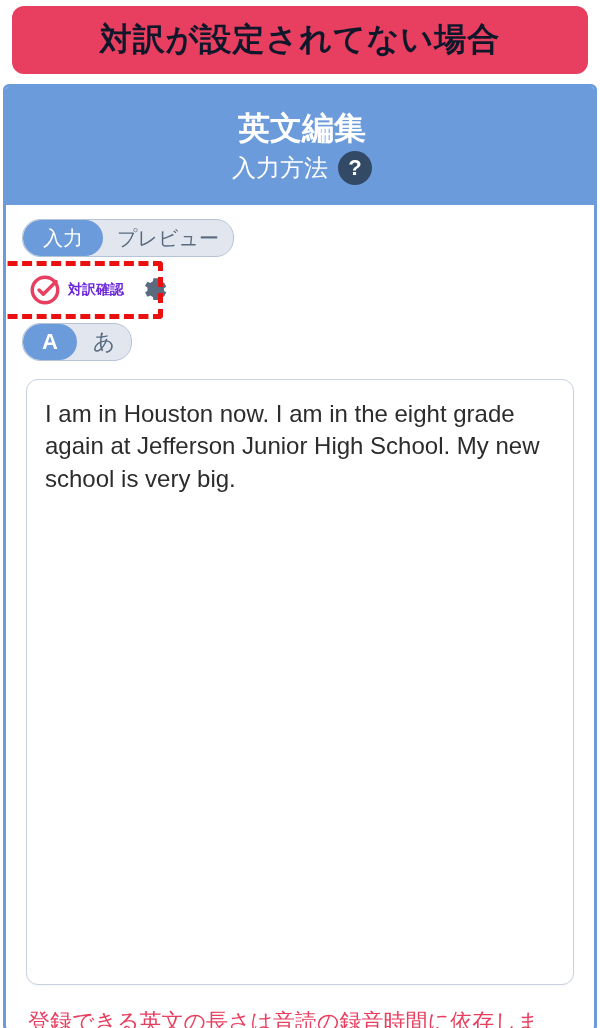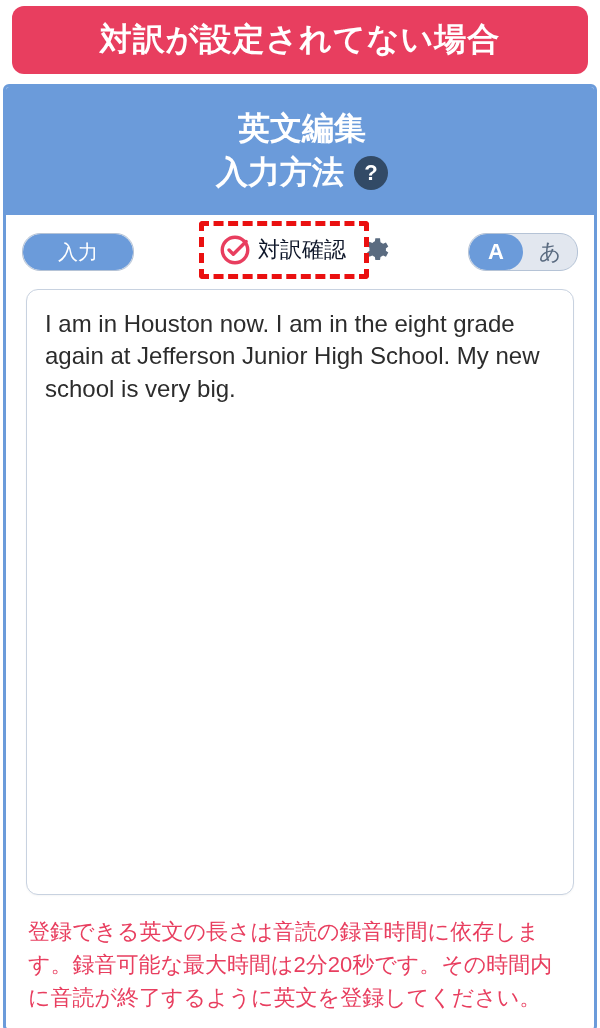--- a/index.html
+++ b/index.html
@@ -7,21 +7,21 @@
   width: 600px;
   height: 1028px;
   font-family: -apple-system, BlinkMacSystemFont, "Hiragino Sans", "Hiragino Kaku Gothic ProN", Meiryo, sans-serif;
   background: #fff;
   overflow: hidden;
 }
 
 .banner {
   margin: 6px 12px 10px 12px;
   background: #e83e5f;
-  color: #ffffff;
+  color: #0f172a;
   font-size: 32px;
   font-weight: 700;
   text-align: center;
   padding: 12px 16px;
   border-radius: 12px;
   letter-spacing: 1px;
 }
 
 .app-frame {
   border: 3px solid #6b9bda;
@@ -43,41 +43,42 @@
 .app-title {
   font-size: 32px;
   font-weight: 700;
 }
 .help-area {
   display: flex;
   align-items: center;
   gap: 10px;
 }
 .help-label {
-  font-size: 32px;
-  font-weight: 700;
+  font-size: 24px;
+  font-weight: 400;
 }
 .help-icon {
   width: 34px;
   height: 34px;
   background: #324a66;
   border-radius: 50%;
   color: #fff;
   display: flex;
   align-items: center;
   justify-content: center;
   font-size: 22px;
   font-weight: 700;
 }
 
 .toolbar {
   display: flex;
-  align-items: flex-end;
+  align-items: flex-start;
   padding: 14px 16px 12px 16px;
-  gap: 4px;
+  gap: 12px;
+  flex-direction: column;
 }
 
 .seg {
   display: flex;
   border: 1px solid #b5c3d6;
   border-radius: 18px;
   overflow: hidden;
   height: 38px;
   background: #e2e7ef;
 }
@@ -127,23 +128,23 @@
   pointer-events: none;
 }
 .check-icon {
   width: 34px;
   height: 34px;
   display: flex;
   align-items: center;
   justify-content: center;
 }
 .check-label {
-  font-size: 22px;
-  color: #0f172a;
-  font-weight: 400;
+  font-size: 14px;
+  color: #6d28d9;
+  font-weight: 700;
 }
 .gear-icon {
   width: 30px;
   height: 30px;
   display: flex;
   align-items: center;
   justify-content: center;
   color: #5a6b80;
   margin-left: 2px;
 }
@@ -196,20 +197,21 @@
     <div class="app-title">英文編集</div>
     <div class="help-area">
       <span class="help-label">入力方法</span>
       <span class="help-icon">?</span>
     </div>
   </div>
 
   <div class="toolbar">
     <div class="seg seg-left">
       <div class="seg-btn active">入力</div>
+      <div class="seg-btn">プレビュー</div>
     </div>
 
     <div class="check-wrap">
       <div class="check-inner">
         <span class="check-icon">
           <svg viewBox="0 0 40 40" width="34" height="34">
             <circle cx="20" cy="20" r="15" fill="none" stroke="#e83e5f" stroke-width="4"></circle>
             <path d="M13 20 l5 5 l15 -15" fill="none" stroke="#e83e5f" stroke-width="4" stroke-linecap="round" stroke-linejoin="round"></path>
           </svg>
         </span>

